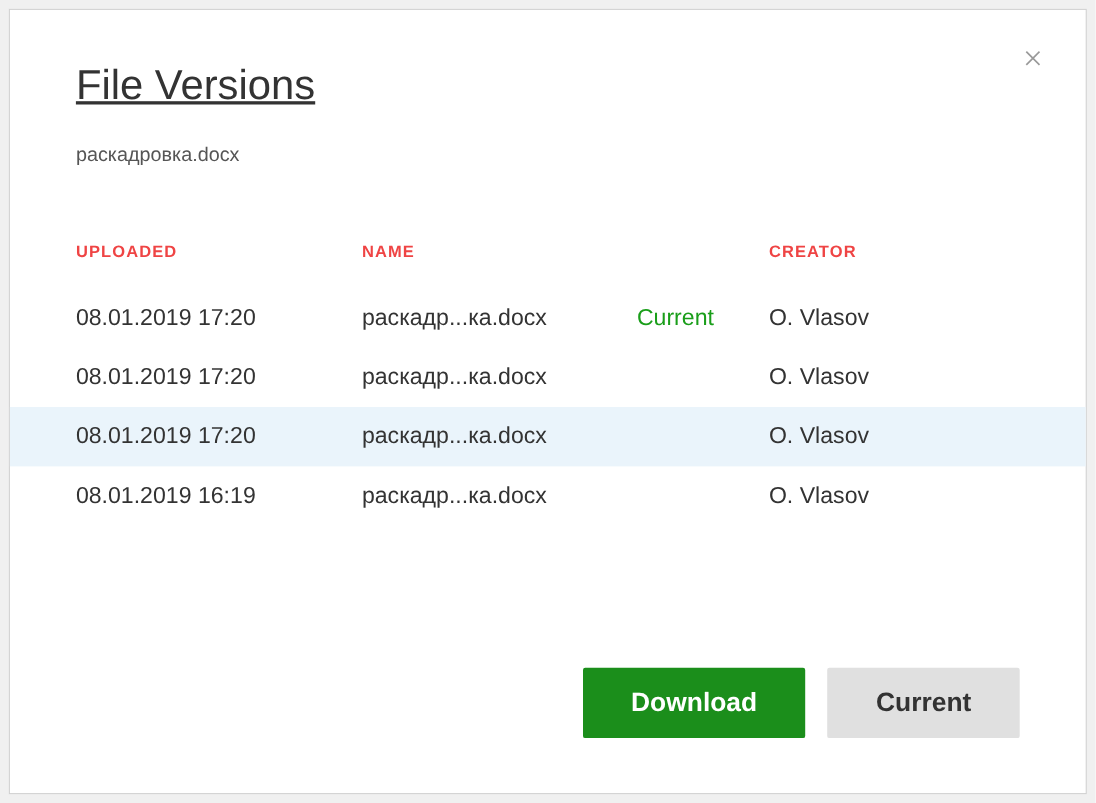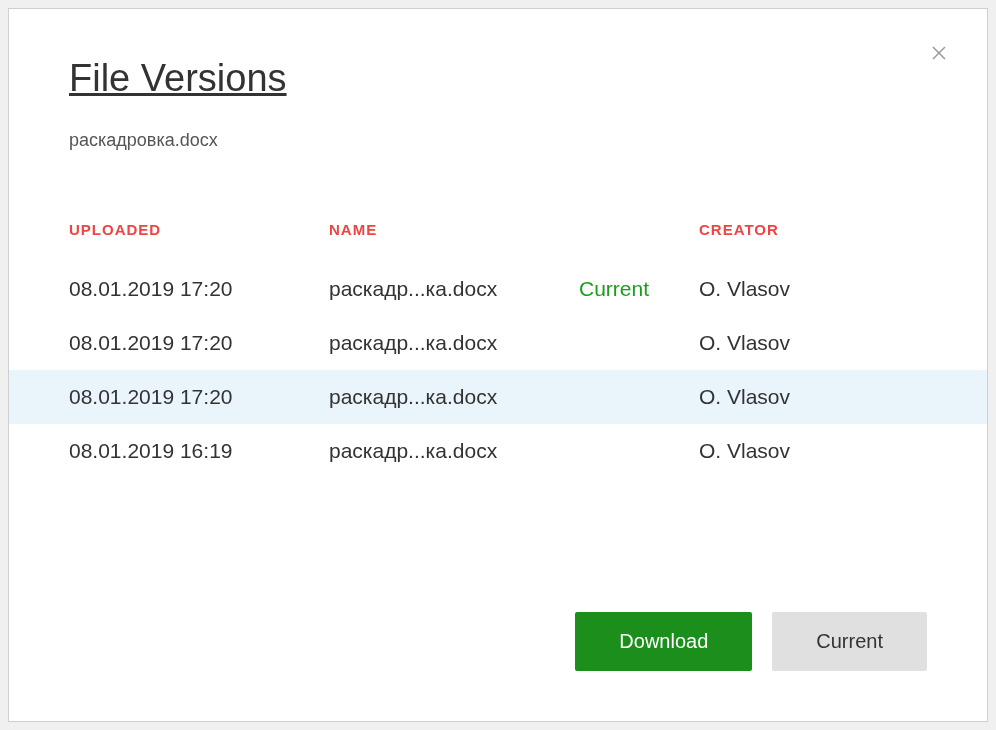--- a/index.html
+++ b/index.html
@@ -103,22 +103,22 @@
     }
     .footer {
       position: absolute;
       bottom: 50px;
       right: 60px;
       display: flex;
       gap: 20px;
     }
     .btn {
       padding: 18px 44px;
-      font-size: 20px;
-      font-weight: 400;
+      font-size: 24px;
+      font-weight: 700;
       border: none;
       cursor: pointer;
       border-radius: 2px;
     }
     .btn-primary {
       background: #1b8e1b;
       color: #fff;
     }
     .btn-secondary {
       background: #e0e0e0;

